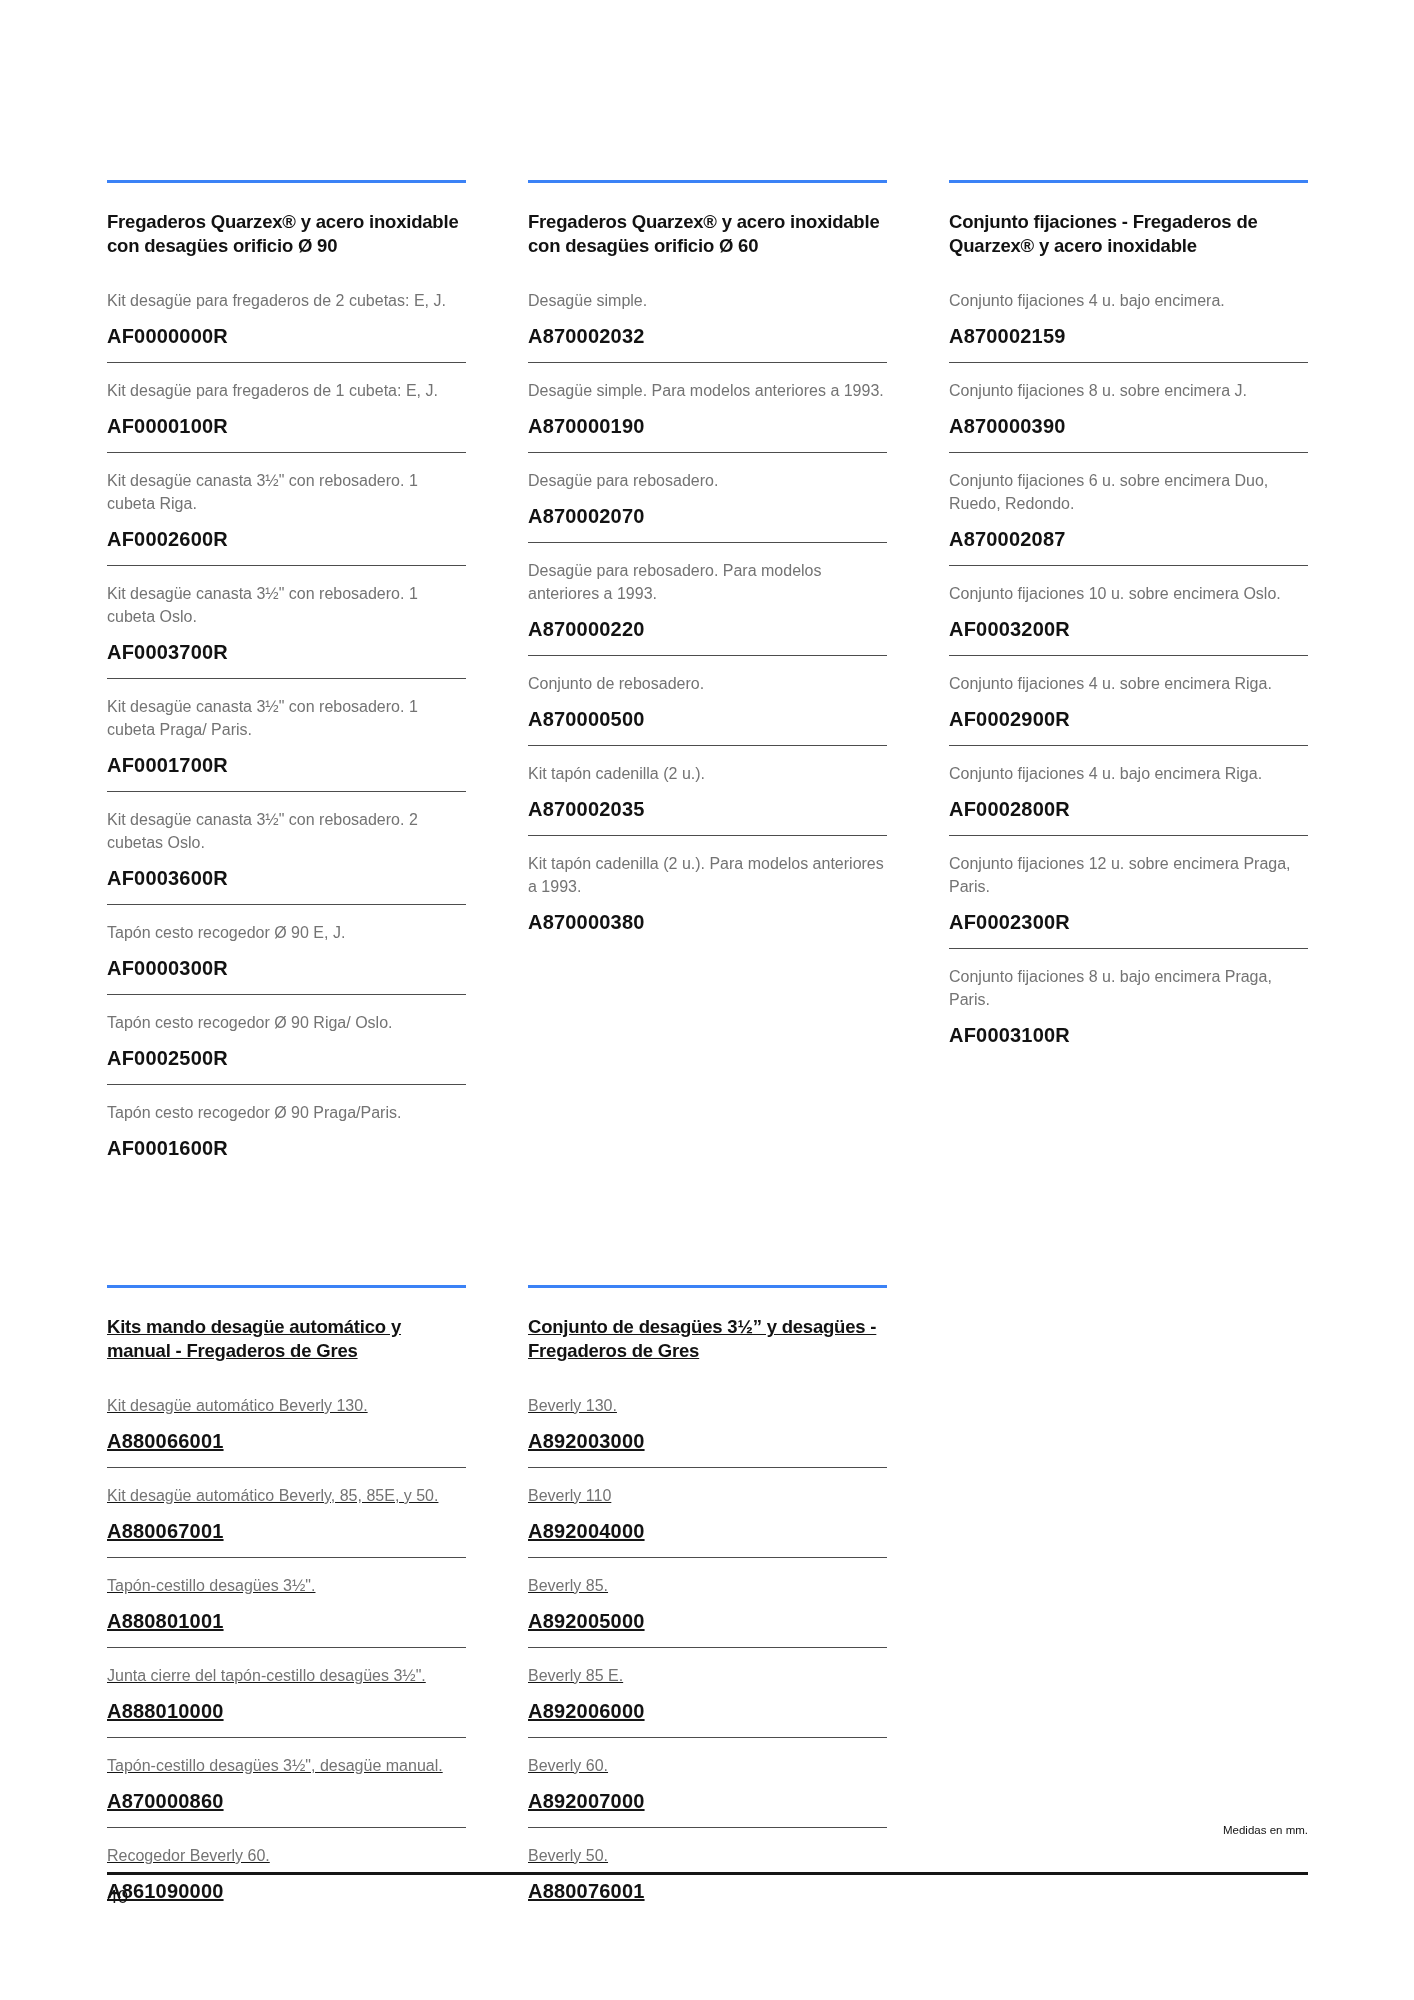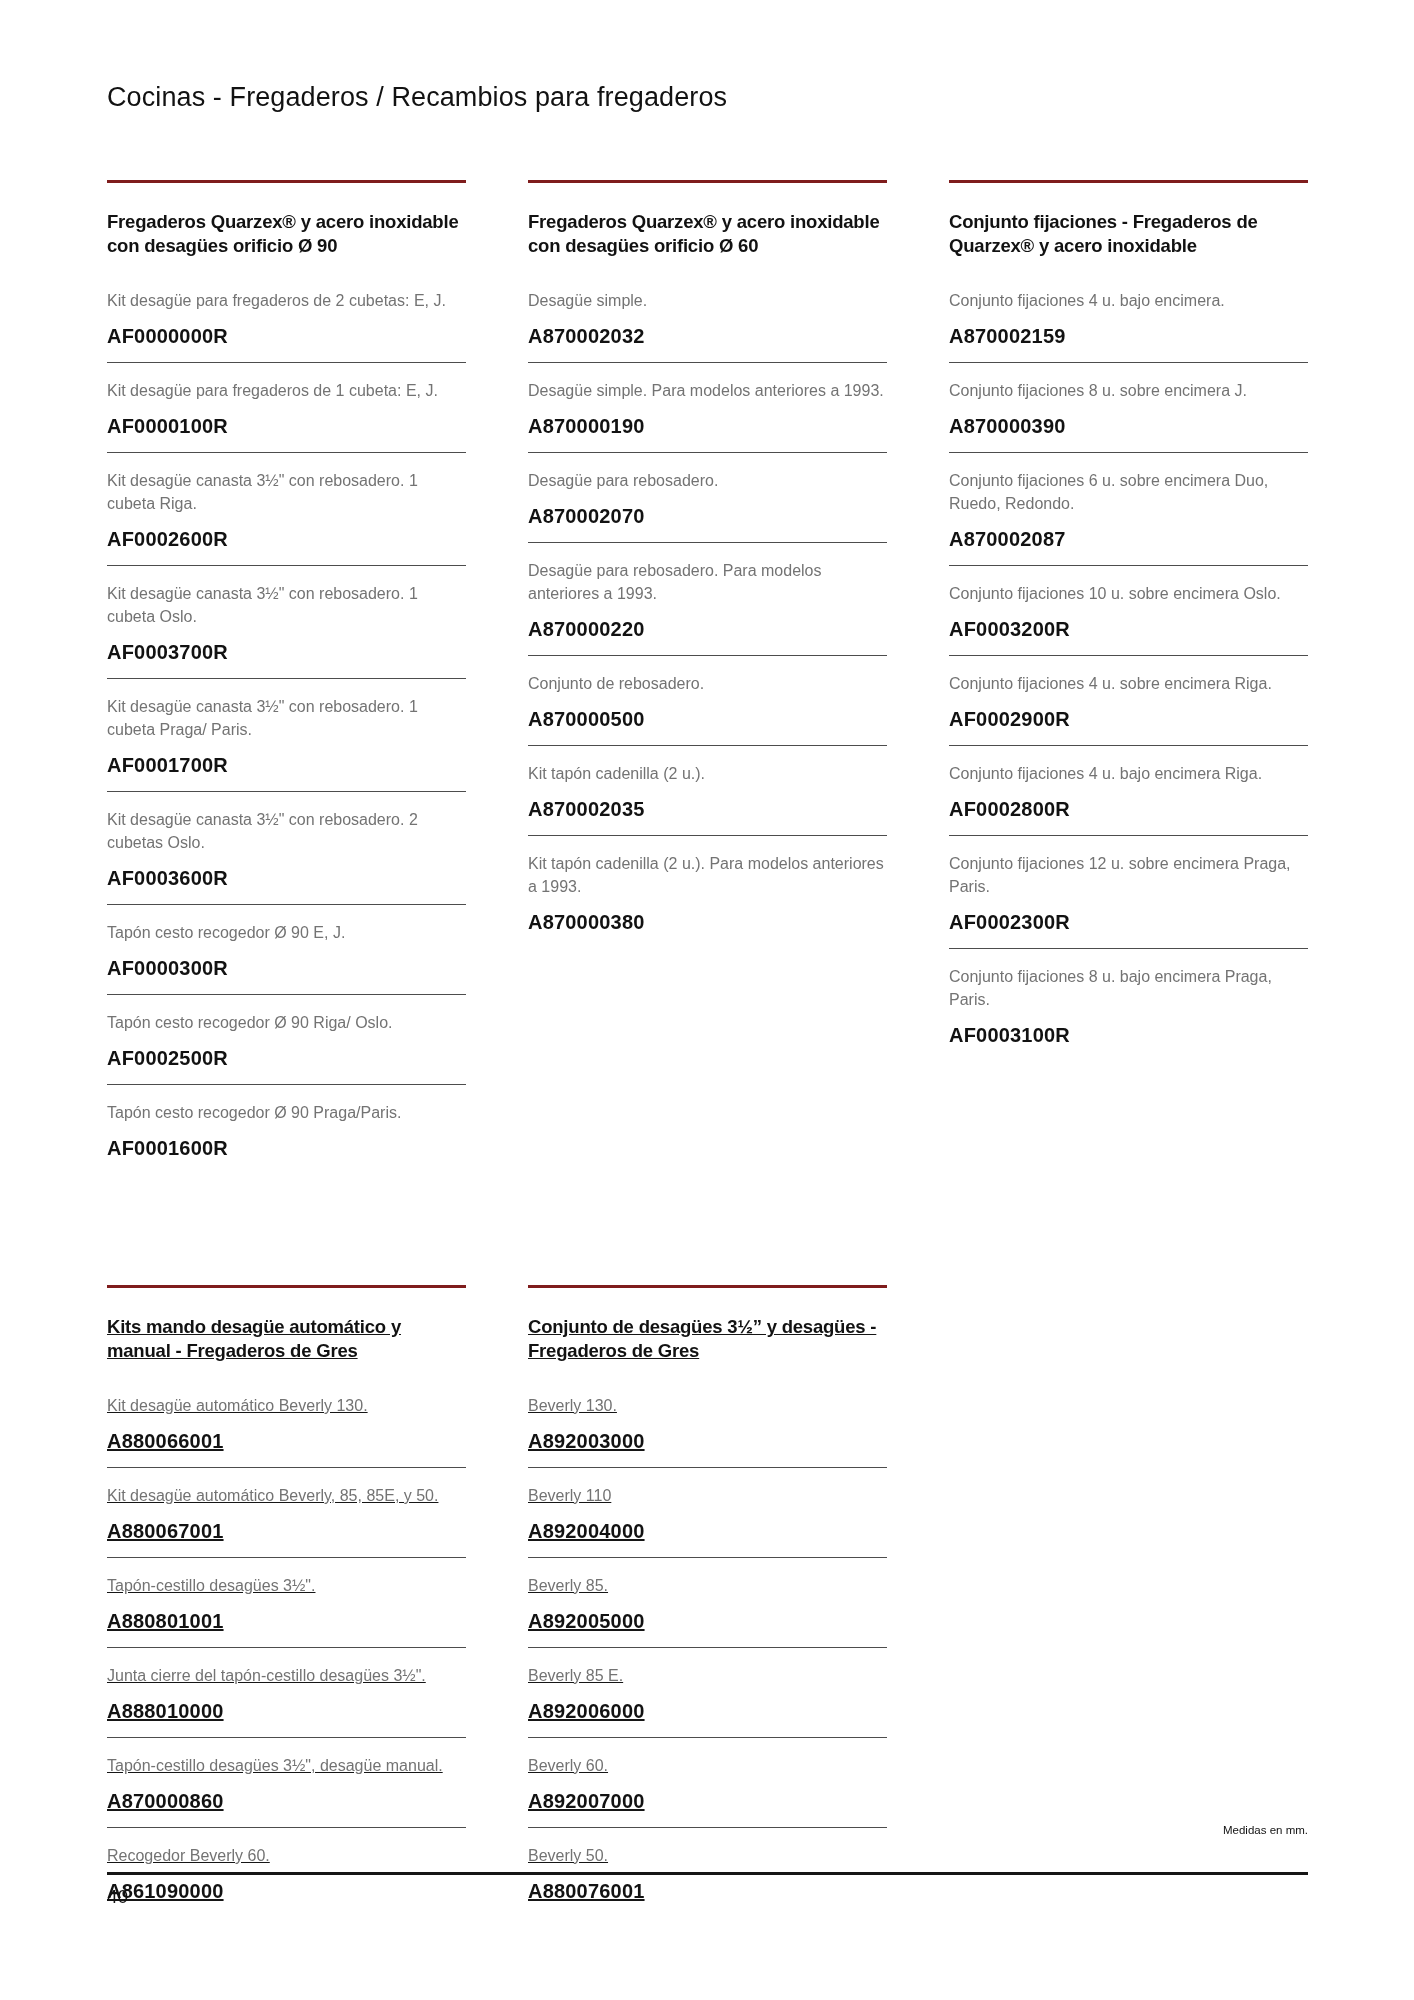--- a/index.html
+++ b/index.html
@@ -16,21 +16,21 @@
     position:absolute;top:82px;left:107px;
     font-size:27px;font-weight:400;letter-spacing:.1px;
     margin:0;color:#121212;
   }
   .grid{
     position:absolute;left:107px;width:1201px;
     display:grid;grid-template-columns:1fr 1fr 1fr;column-gap:62px;
   }
   .grid-top{top:180px;}
   .grid-bottom{top:1285px;text-decoration:underline;}
-  .section{border-top:3px solid #7f1d1d;padding-top:27px;}
+  .section{border-top:3px solid #3b82f6;padding-top:27px;}
   .section.empty{border-top:none;}
   .section-heading{
     margin:0 0 15px 0;
     font-size:18.5px;font-weight:700;line-height:24px;letter-spacing:-.2px;
     color:#121212;
   }
   .item{padding:16px 0 14px 0;}
   .item + .item{border-top:1px solid #4d4d4d;}
   .desc{
     margin:0 0 13px 0;
@@ -51,21 +51,20 @@
   .footer-note{
     position:absolute;right:106px;top:1824px;
     font-size:11.5px;font-weight:400;margin:0;color:#121212;
   }
 </style>
 </head>
 <body>
 
 <div class="page">
 
-  <h1 class="page-title">Cocinas - Fregaderos / Recambios para fregaderos</h1>
 
   <div class="grid grid-top">
 
     <div class="section">
       <h2 class="section-heading">Fregaderos Quarzex® y acero inoxidable con desagües orificio Ø 90</h2>
       <div class="item">
         <p class="desc">Kit desagüe para fregaderos de 2 cubetas: E, J.</p>
         <p class="code">AF0000000R</p>
       </div>
       <div class="item">

